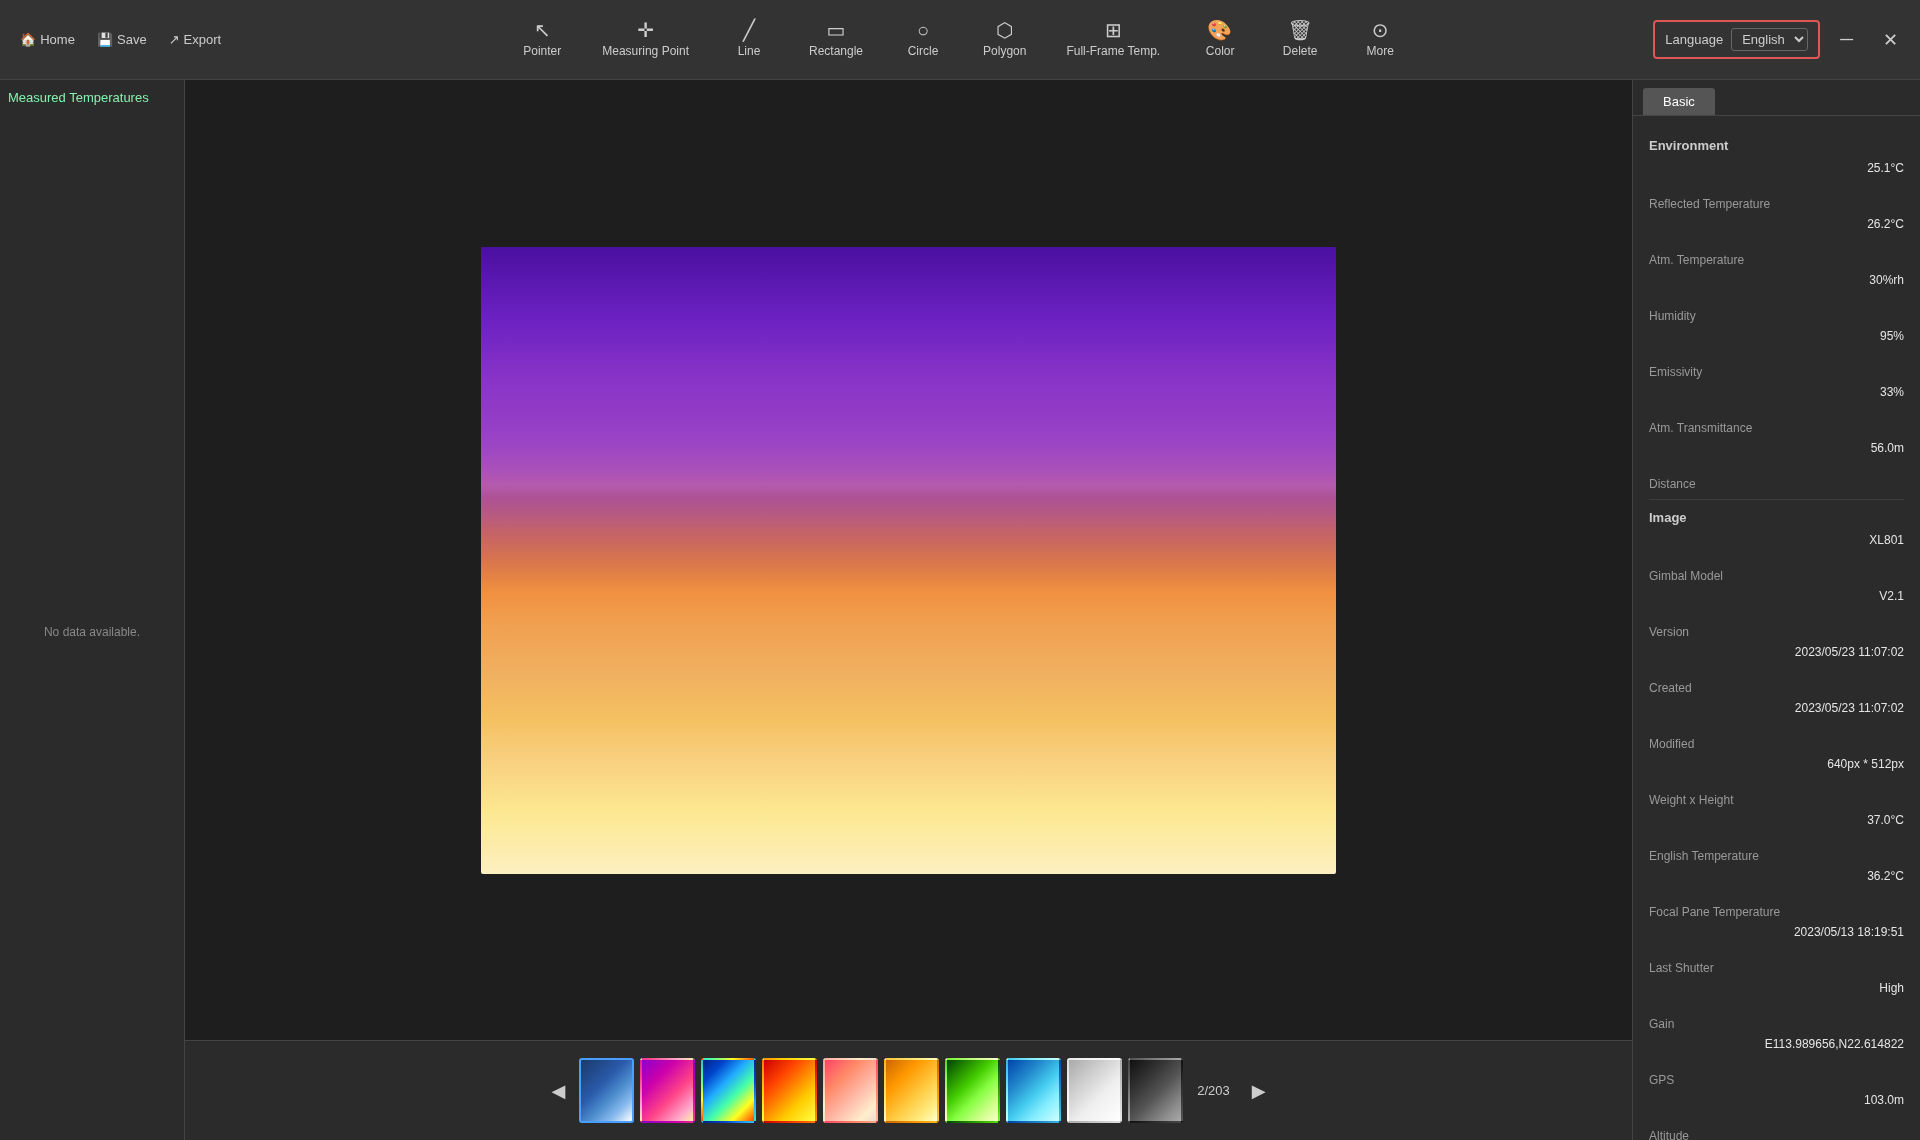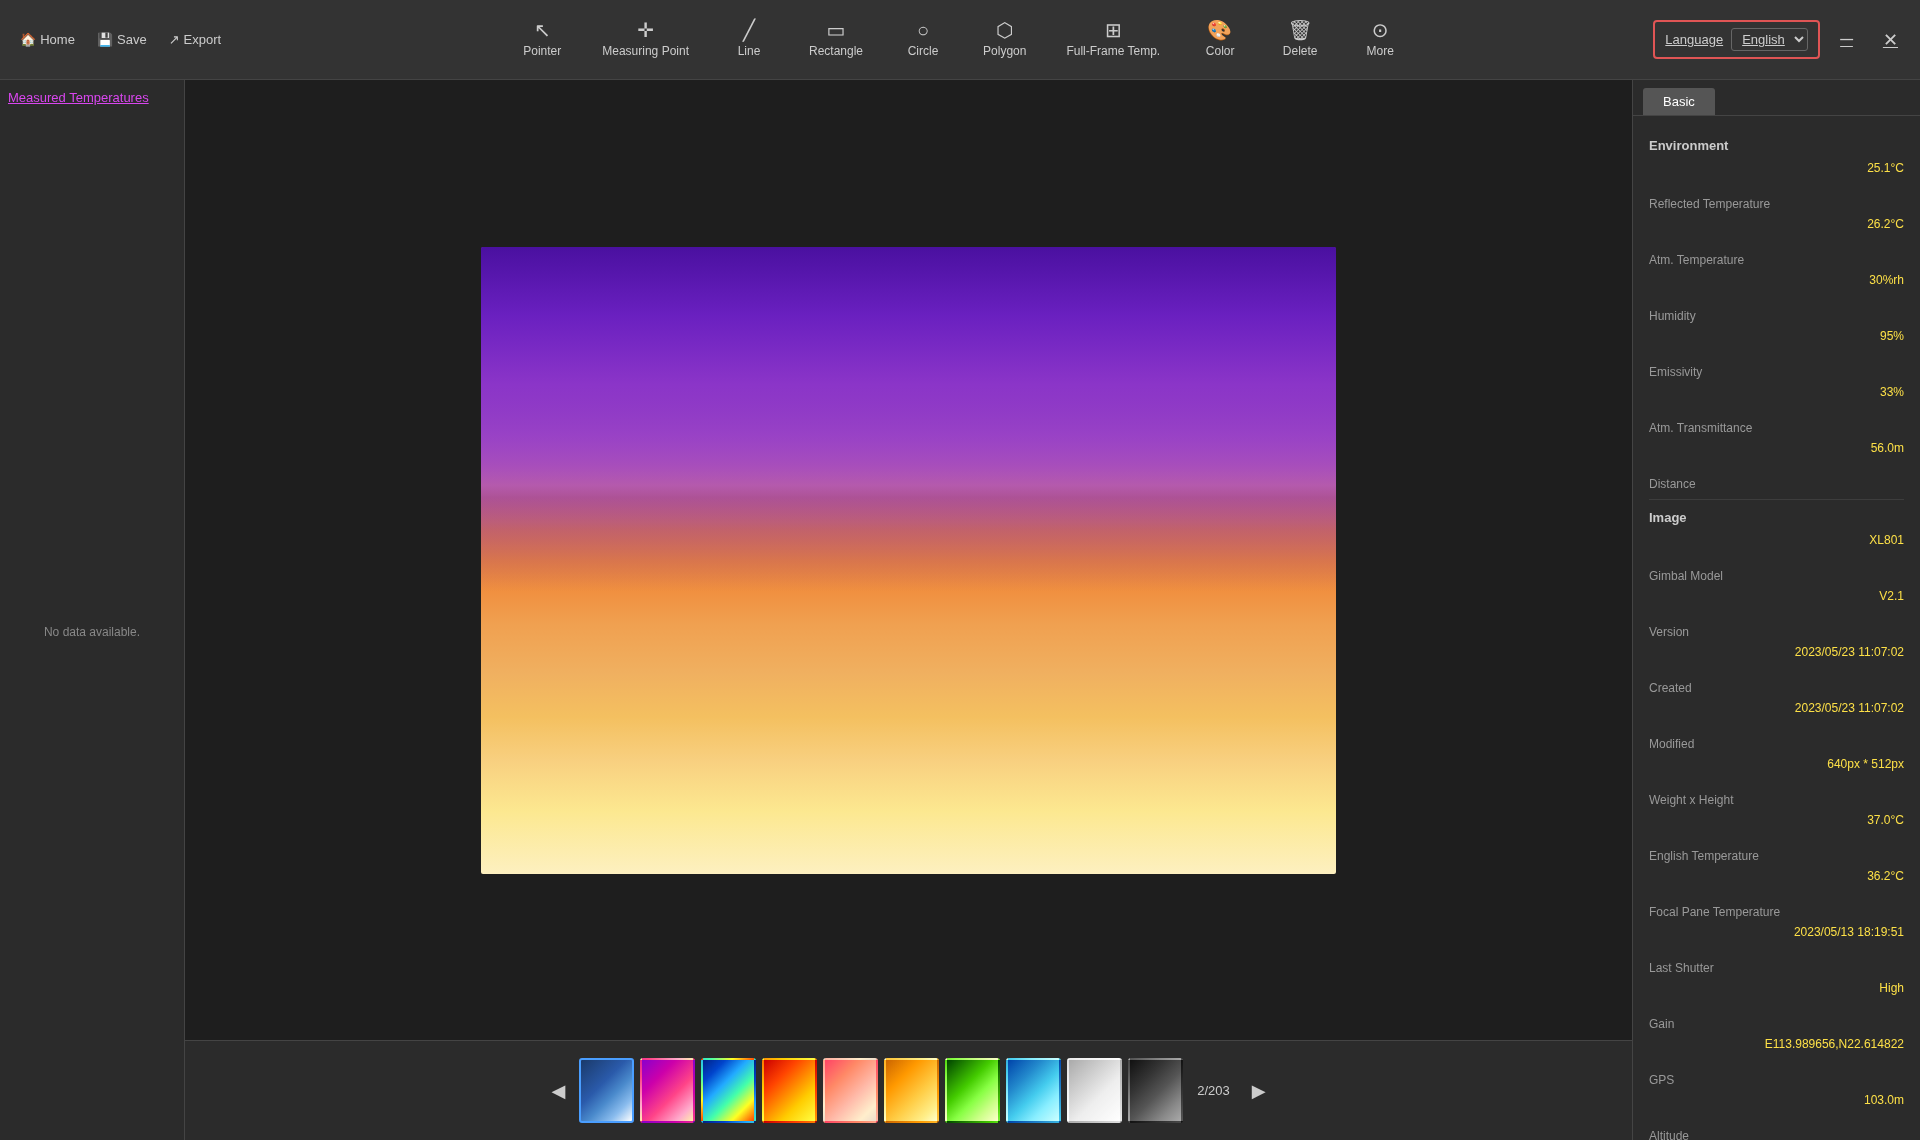--- a/index.html
+++ b/index.html
@@ -66,21 +66,20 @@
     .tool-label {
       font-size: 12px;
       text-align: center;
       line-height: 1.2;
     }
     .toolbar-right {
       display: flex;
       align-items: center;
       gap: 10px;
       margin-left: auto;
-      text-decoration: underline;
     }
     .language-box {
       display: flex;
       align-items: center;
       gap: 8px;
       border: 2px solid #e05555;
       border-radius: 4px;
       padding: 6px 10px;
       background: #333;
     }
@@ -118,24 +117,23 @@
     .left-panel {
       width: 185px;
       background: #2b2b2b;
       border-right: 1px solid #444;
       display: flex;
       flex-direction: column;
       padding: 10px 8px;
       flex-shrink: 0;
     }
     .left-panel-title {
-      color: #d946ef;
+      color: #86efac;
       font-size: 13px;
       margin-bottom: 28px;
-      text-decoration: underline;
     }
     .no-data {
       color: #888;
       font-size: 12px;
       text-align: center;
       margin-top: auto;
       margin-bottom: auto;
     }
 
     
@@ -288,21 +286,21 @@
       margin-bottom: 6px;
       gap: 8px;
     }
     .info-label {
       color: #999;
       font-size: 12px;
       flex: 1;
       margin-top: 36px;
     }
     .info-value {
-      color: #fde047;
+      color: #e5e5e5;
       font-size: 12px;
       text-align: center;
       flex-shrink: 0;
     }
     .divider {
       border: none;
       border-top: 1px solid #3d3d3d;
       margin: 8px 0;
     }
   </style>

